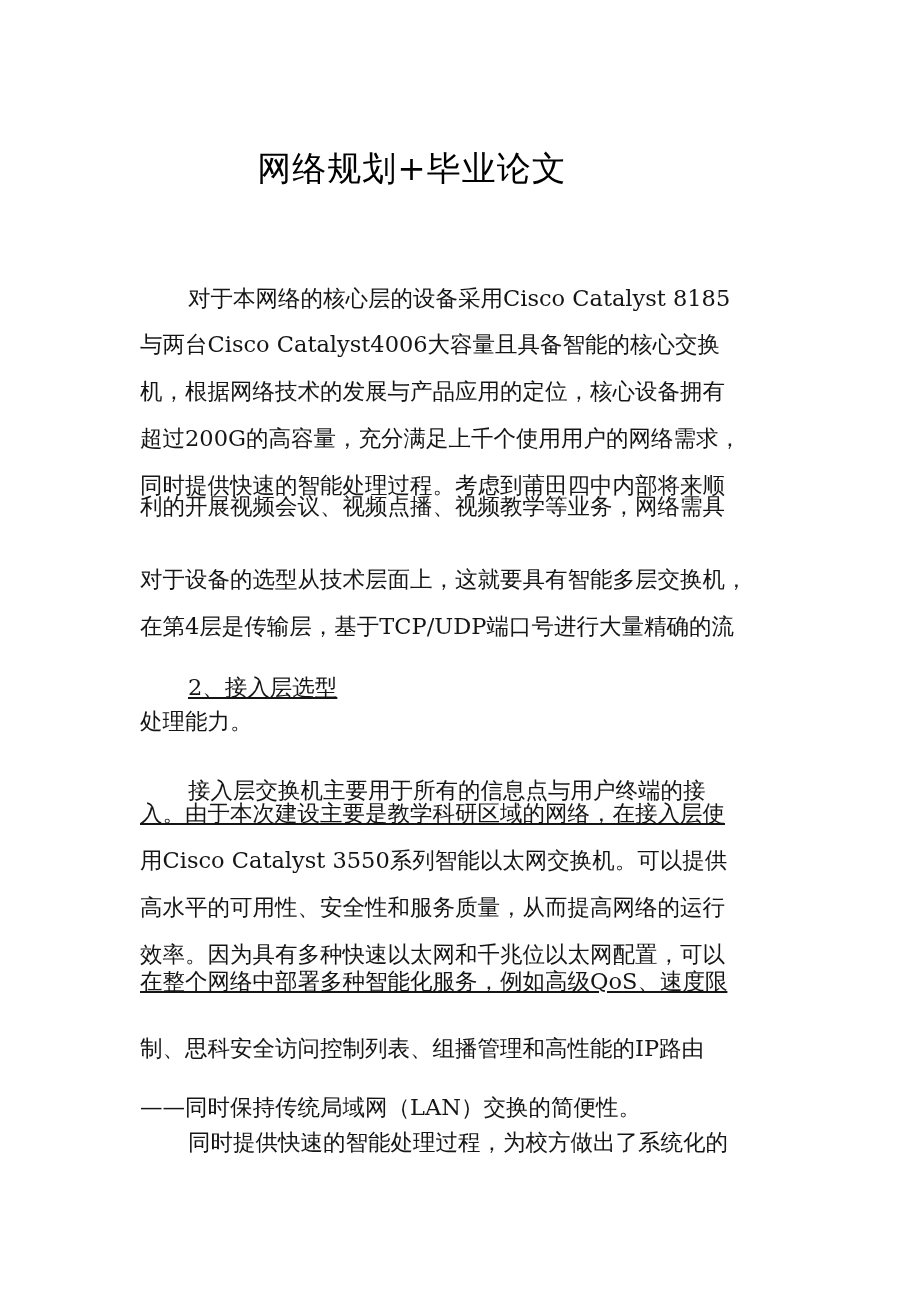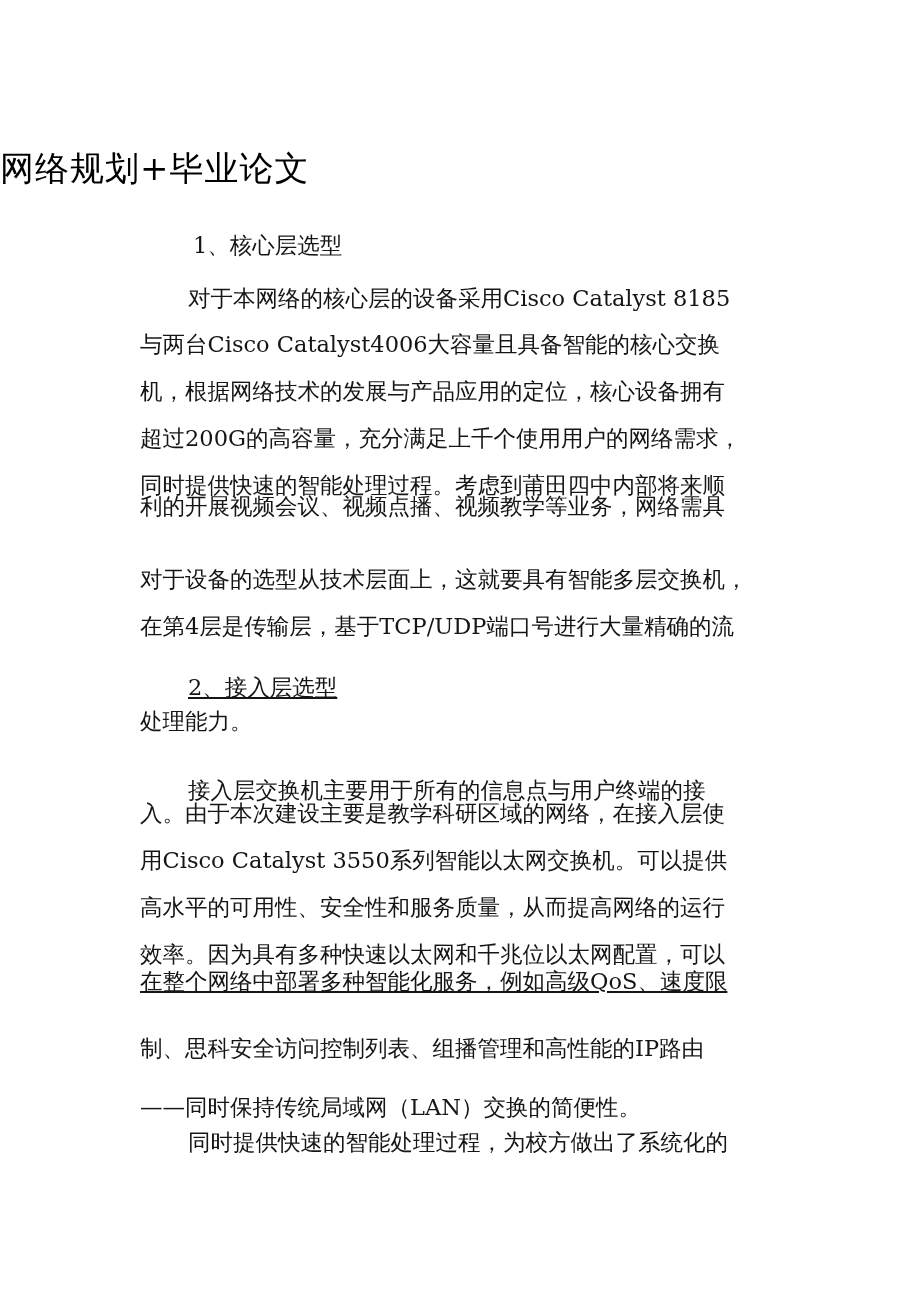--- a/index.html
+++ b/index.html
@@ -20,20 +20,21 @@
       left: 0; top: 0;
       width: 920px;
       height: 1302px;
       background: #ffffff;
     }
     .title {
       position: absolute;
       left: 0;
       width: 824px;
       top: 146px;
+      text-align: center;
       font-size: 34px;
       line-height: 44px;
       font-weight: normal;
       letter-spacing: 1px;
       color: #000000;
       margin: 0;
     }
     .line {
       position: absolute;
       left: 140px;
@@ -47,39 +48,38 @@
     .indent { left: 188px; }
     .heading-1 { left: 193px; }
   </style>
 </head>
 <body>
 
 <div class="page">
 
   <h1 class="title">网络规划+毕业论文</h1>
 
-  <p class="line heading-1" style="top:230px;">1、核心层选型</p>
 
   <div>
     <p class="line indent" style="top:283px;">对于本网络的核心层的设备采用Cisco Catalyst 8185</p>
     <p class="line" style="top:329px;">与两台Cisco Catalyst4006大容量且具备智能的核心交换</p>
     <p class="line" style="top:376px;">机，根据网络技术的发展与产品应用的定位，核心设备拥有</p>
     <p class="line" style="top:423px;">超过200G的高容量，充分满足上千个使用用户的网络需求，</p>
     <p class="line" style="top:470px;">同时提供快速的智能处理过程。考虑到莆田四中内部将来顺</p>
     <p class="line" style="top:491px;">利的开展视频会议、视频点播、视频教学等业务，网络需具</p>
     <p class="line" style="top:564px;">对于设备的选型从技术层面上，这就要具有智能多层交换机，</p>
     <p class="line" style="top:611px;">在第4层是传输层，基于TCP/UDP端口号进行大量精确的流</p>
     <p class="line" style="top:658px;margin-top:48px;">处理能力。</p>
   </div>
 
   <p class="line indent" style="top:672px;text-decoration:underline;">2、接入层选型</p>
 
   <div>
     <p class="line indent" style="top:751px;margin-top:24px;">接入层交换机主要用于所有的信息点与用户终端的接</p>
-    <p class="line" style="top:798px;">入。由于本次建设主要是教学科研区域的网络，在接入层使</p>
+    <p class="line" style="top:798px;text-decoration:underline;">入。由于本次建设主要是教学科研区域的网络，在接入层使</p>
     <p class="line" style="top:845px;">用Cisco Catalyst 3550系列智能以太网交换机。可以提供</p>
     <p class="line" style="top:892px;">高水平的可用性、安全性和服务质量，从而提高网络的运行</p>
     <p class="line" style="top:939px;">效率。因为具有多种快速以太网和千兆位以太网配置，可以</p>
     <p class="line" style="top:966px;text-decoration:underline;">在整个网络中部署多种智能化服务，例如高级QoS、速度限</p>
     <p class="line" style="top:1033px;">制、思科安全访问控制列表、组播管理和高性能的IP路由</p>
     <p class="line" style="top:1080px;margin-top:12px;">——同时保持传统局域网（LAN）交换的简便性。</p>
   </div>
 
   <div>
     <p class="line indent" style="top:1127px;">同时提供快速的智能处理过程，为校方做出了系统化的</p>

